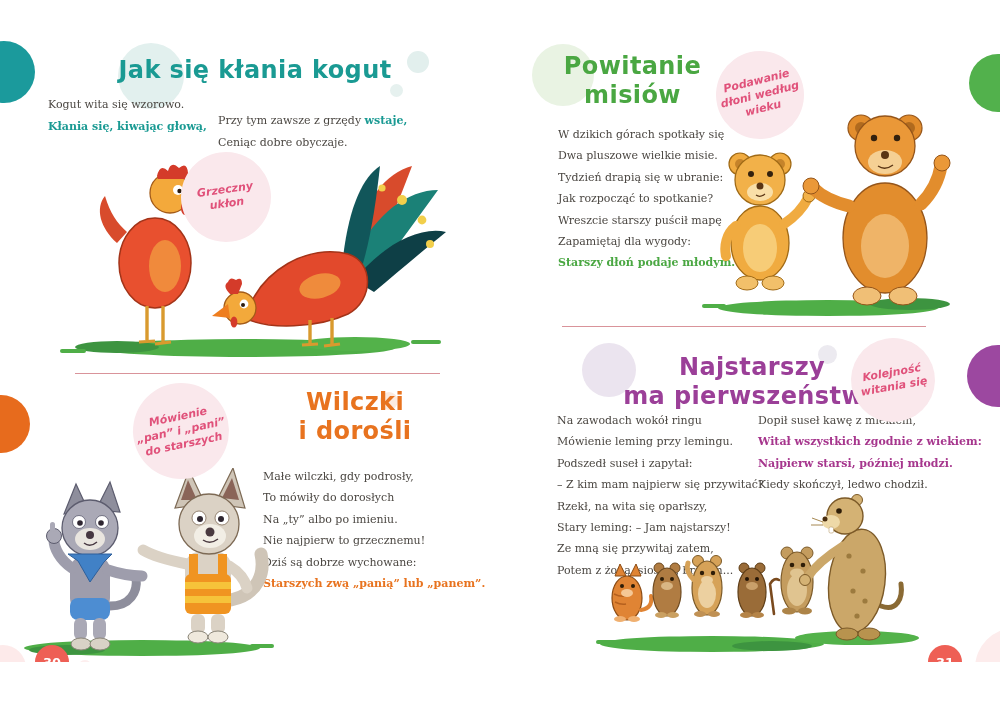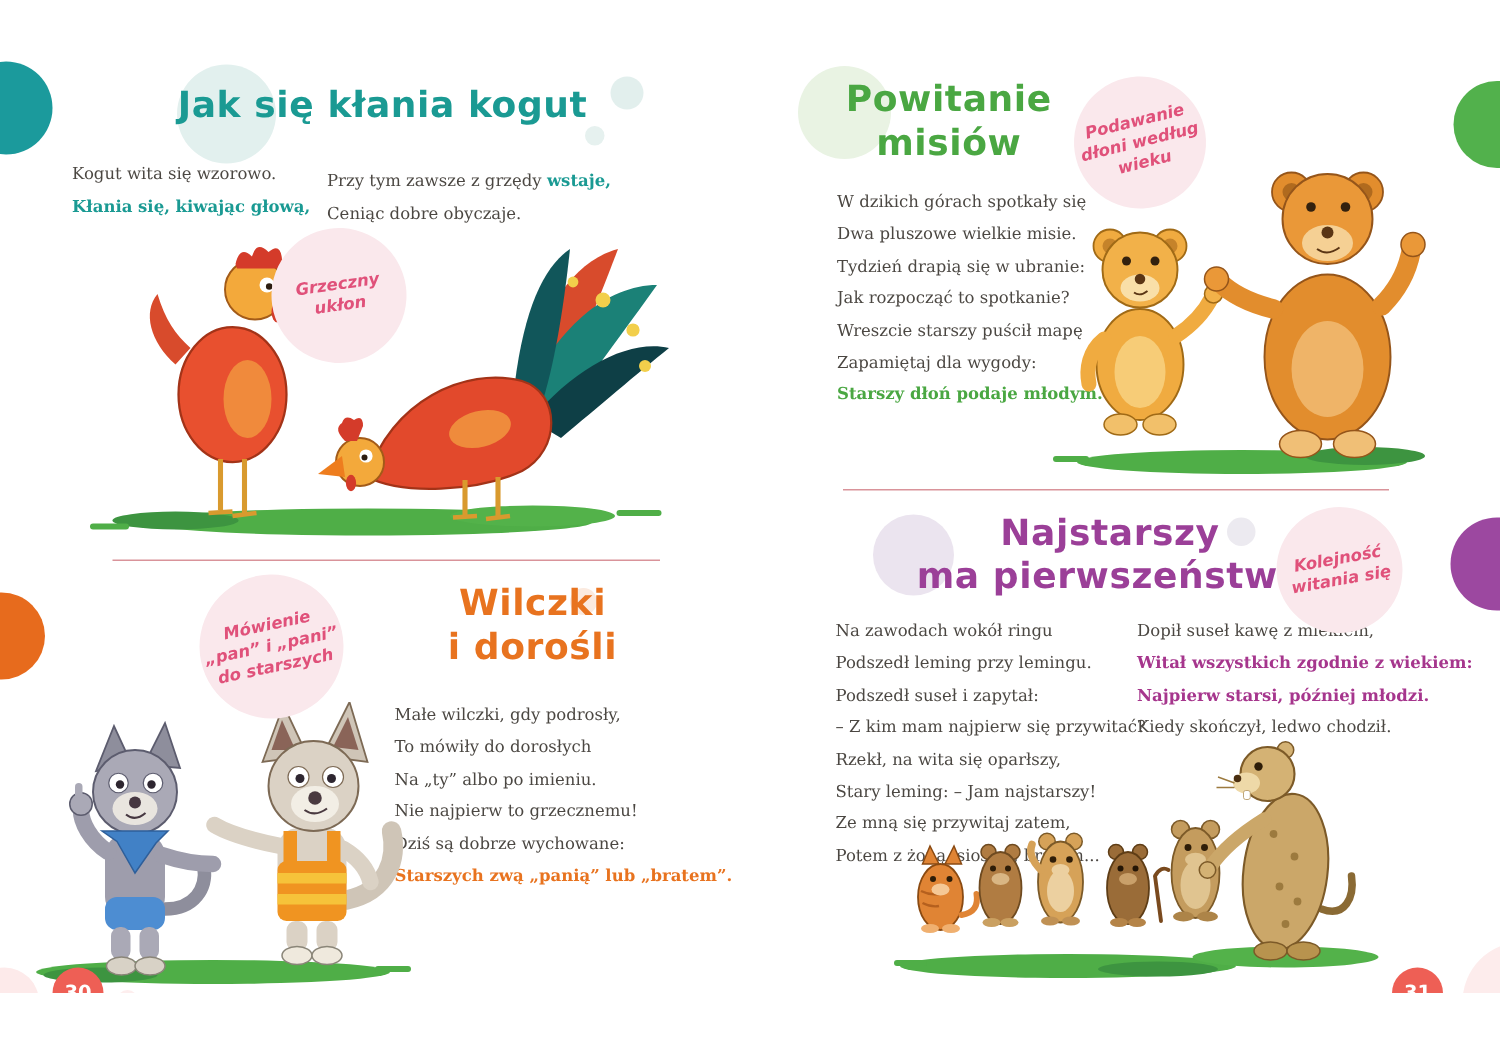--- a/index.html
+++ b/index.html
@@ -47,21 +47,21 @@
   <div class="deco" style="left:818px;top:345px;width:19px;height:19px;background:#eceaf0;"></div>
   <div class="deco" style="left:380px;top:392px;width:18px;height:18px;background:#fbeadf;"></div>
   <div class="deco" style="left:975px;top:628px;width:80px;height:80px;background:#fdecec;"></div>
   <div class="deco" style="left:-20px;top:645px;width:46px;height:46px;background:#fdeaea;"></div>
   <div class="deco" style="left:78px;top:660px;width:14px;height:14px;background:#fdeeee;"></div>
 
   <div class="page">
 
     <h1 class="title t1 c-teal" style="left:50px;top:56px;width:410px;margin:0;">Jak się kłania kogut</h1>
 
-    <div class="couplet" style="position:absolute;left:48px;top:105px;">
+    <div class="couplet" style="position:absolute;left:48px;top:94px;">
       <p>Kogut wita się wzorowo.</p>
       <p class="c-teal b">Kłania się, kiwając głową,</p>
     </div>
     <div class="couplet" style="position:absolute;left:218px;top:110px;">
       <p><span>Przy tym zawsze z grzędy </span><span class="c-teal b">wstaje,</span></p>
       <p>Ceniąc dobre obyczaje.</p>
     </div>
 
     <div class="illus" style="left:55px;top:148px;">
       <svg width="400" height="218" viewBox="0 0 400 218" aria-label="two cartoon roosters, one bowing politely">
@@ -128,21 +128,21 @@
       <span>Wilczki</span><br>
       <span>i dorośli</span>
     </h2>
 
     <div class="poem" style="position:absolute;left:263px;top:466px;">
       <p>Małe wilczki, gdy podrosły,</p>
       <p>To mówiły do dorosłych</p>
       <p>Na „ty” albo po imieniu.</p>
       <p>Nie najpierw to grzecznemu!</p>
       <p>Dziś są dobrze wychowane:</p>
-      <p class="c-orange b">Starszych zwą „panią” lub „bratem”.</p>
+      <p class="c-orange b">Starszych zwą „panią” lub „panem”.</p>
     </div>
 
     <div class="illus" style="left:12px;top:468px;">
       <svg width="270" height="200" viewBox="0 0 270 200" aria-label="two young wolves standing together">
         <g>
           <ellipse cx="130" cy="180" rx="118" ry="8" fill="#4fae47"></ellipse>
           <ellipse cx="55" cy="182" rx="38" ry="5" fill="#3d9440"></ellipse>
           <rect x="238" y="176" width="24" height="4" rx="2" fill="#4fae47"></rect>
         </g>
         <g transform="translate(78,30)">
@@ -269,33 +269,33 @@
           <path d="M36,68 C48,56 54,42 56,30" stroke="#e28d2d" stroke-width="13" fill="none" stroke-linecap="round"></path>
           <circle cx="57" cy="27" r="8" fill="#ea9838" stroke="#95551a" stroke-width="1"></circle>
           <ellipse cx="-18" cy="160" rx="14" ry="9" fill="#f0bf76" stroke="#95551a" stroke-width="1"></ellipse>
           <ellipse cx="18" cy="160" rx="14" ry="9" fill="#f0bf76" stroke="#95551a" stroke-width="1"></ellipse>
         </g>
       </svg>
     </div>
 
     <div class="divider" style="left:562px;top:326px;width:364px;"></div>
 
-    <h2 class="title t1 c-purple" style="left:565px;top:341px;width:350px;margin:0;">
+    <h2 class="title t1 c-purple" style="left:565px;top:341px;width:350px;margin:12px;">
       <span>Najstarszy</span><br>
       <span>ma pierwszeństwo</span>
     </h2>
 
     <div class="badge" style="left:851px;top:338px;width:84px;height:84px;transform:rotate(-10deg);">
       <span>Kolejność</span>
       <span>witania się</span>
     </div>
 
     <div class="poem" style="position:absolute;left:557px;top:410px;">
       <p>Na zawodach wokół ringu</p>
-      <p>Podszedł leming przy lemingu.</p>
+      <p>Mówienie leming przy lemingu.</p>
       <p>Podszedł suseł i zapytał:</p>
       <p>– Z kim mam najpierw się przywitać?</p>
       <p>Rzekł, na wita się oparłszy,</p>
       <p>Stary leming: – Jam najstarszy!</p>
       <p>Ze mną się przywitaj zatem,</p>
       <p>Potem z żoną, siostrą, bratem...</p>
     </div>
 
     <div class="poem" style="position:absolute;left:758px;top:410px;">
       <p>Dopił suseł kawę z mlekiem,</p>

